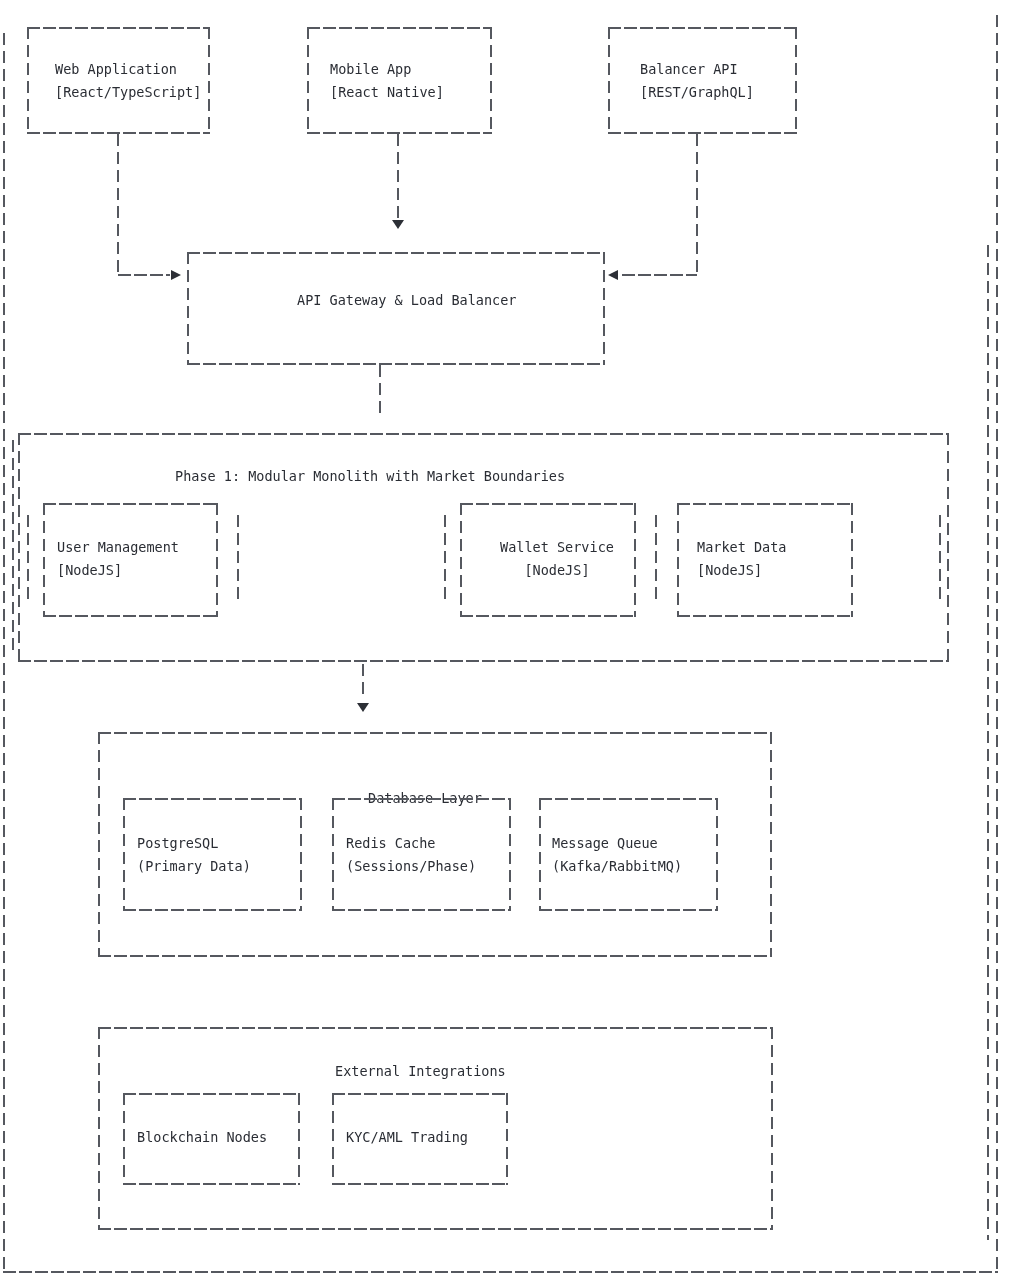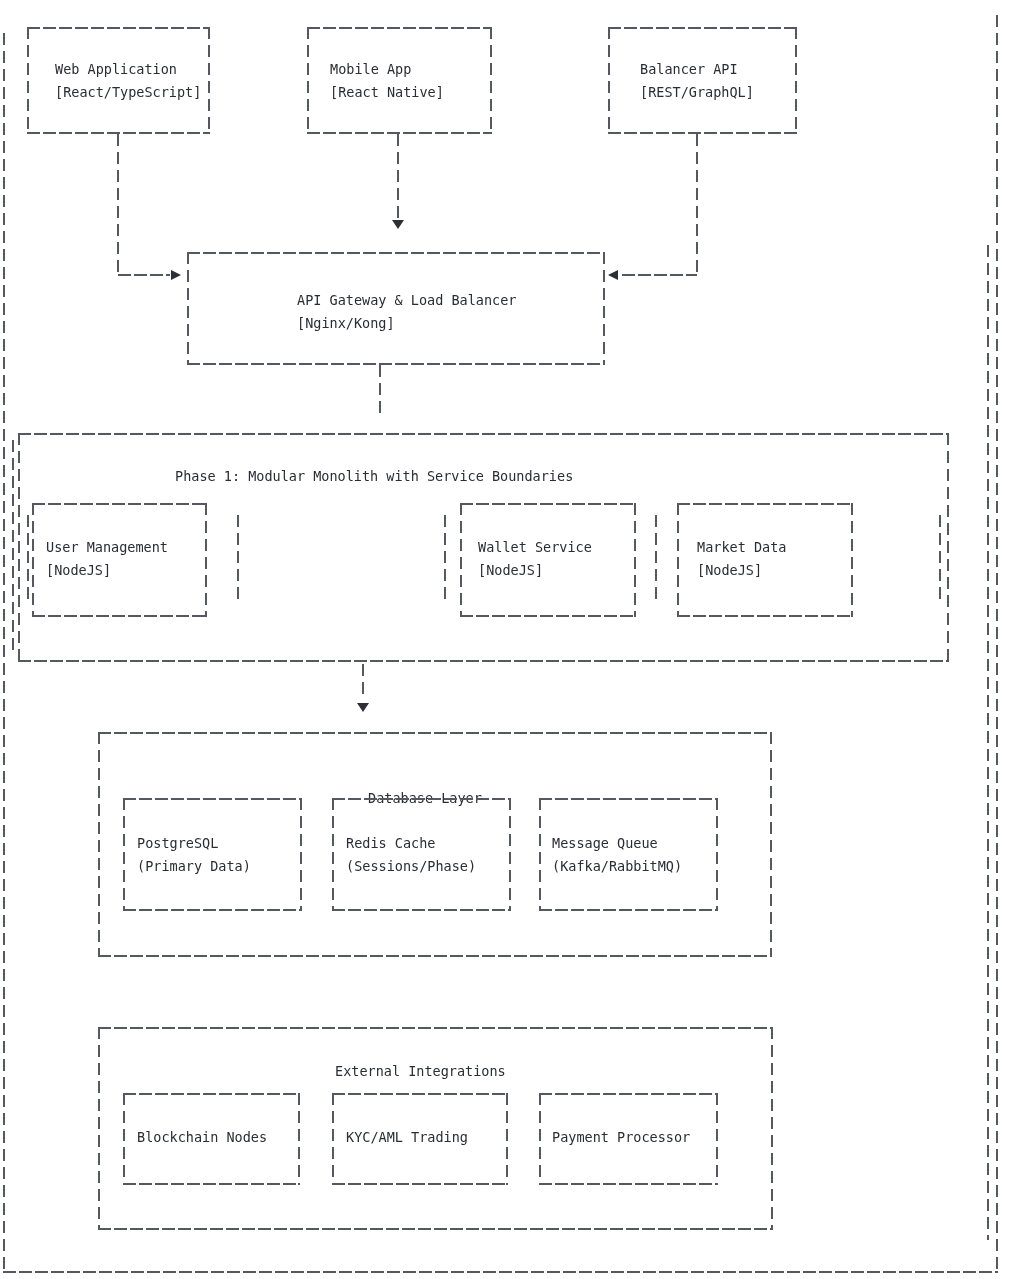--- a/index.html
+++ b/index.html
@@ -60,23 +60,23 @@
   #c-trading-h{left:622px;top:274px;width:75px;}
   #a-trading  {left:608px;top:270px;}
 
   
   #n-gateway{left:187px;top:252px;width:418px;height:113px;padding:37px 0 0 110px;}
   #c-gw-v{left:379px;top:365px;height:53px;}
 
   
   #sec-phase1{left:18px;top:433px;width:931px;height:229px;}
   #t-phase1{left:157px;top:32px;}
-  #n-um{left:32px; top:503px;width:175px;height:114px;padding:33px 0 0 14px;}
+  #n-um{left:43px; top:503px;width:175px;height:114px;padding:33px 0 0 14px;}
   #n-om{left:250px;top:503px;width:175px;height:114px;padding:33px 0 0 22px;}
-  #n-ws{left:460px;top:503px;width:176px;height:114px;padding:33px 0 0 18px;}
+  #n-ws{left:460px;top:503px;width:176px;height:114px;padding:33px 0 0 18px;text-align:center;}
   #n-md{left:677px;top:503px;width:176px;height:114px;padding:33px 0 0 20px;}
   .sep{top:515px;height:86px;}
   #sep1{left:27px;} #sep2{left:237px;} #sep3{left:444px;} #sep4{left:655px;} #sep5{left:939px;}
 
   
   #c-ph-v{left:362px;top:664px;height:32px;}
   #a-ph  {left:357px;top:703px;}
 
   
   #sec-db{left:98px;top:732px;width:674px;height:225px;}
@@ -122,26 +122,25 @@
 
   <div class="vline" id="c-mobile-v"></div>
   <div class="arr down" id="a-mobile"></div>
 
   <div class="vline" id="c-trading-v"></div>
   <div class="hline" id="c-trading-h"></div>
   <div class="arr left" id="a-trading"></div>
 
   <div class="abox node" id="n-gateway">
     <div class="bl">API Gateway &amp; Load Balancer</div>
-    <div class="bl">[Nginx/Kong]</div>
   </div>
   <div class="vline" id="c-gw-v"></div>
 
   <div class="abox" id="sec-phase1">
-    <div class="ctitle" id="t-phase1">Phase 1: Modular Monolith with Service Boundaries</div>
+    <div class="ctitle" id="t-phase1">Phase 1: Modular Monolith with Market Boundaries</div>
   </div>
   <div class="vline sep" id="sep1"></div>
   <div class="vline sep" id="sep2"></div>
   <div class="vline sep" id="sep3"></div>
   <div class="vline sep" id="sep4"></div>
   <div class="vline sep" id="sep5"></div>
 
   <div class="abox node" id="n-um">
     <div class="bl">User Management</div>
     <div class="bl">[NodeJS]</div>
@@ -176,17 +175,14 @@
 
   <div class="abox" id="sec-ext">
     <div class="ctitle" id="t-ext">External Integrations</div>
   </div>
   <div class="abox node" id="n-bc">
     <div class="bl">Blockchain Nodes</div>
   </div>
   <div class="abox node" id="n-kyc">
     <div class="bl">KYC/AML Trading</div>
   </div>
-  <div class="abox node" id="n-pay">
-    <div class="bl">Payment Processor</div>
-  </div>
 
 </div>
 
 </body></html>

